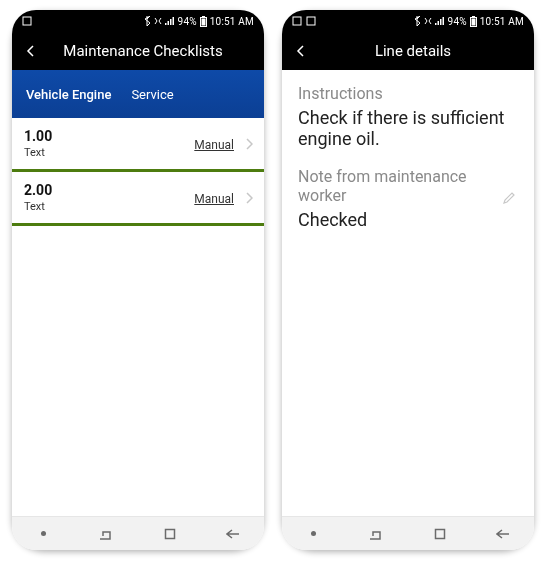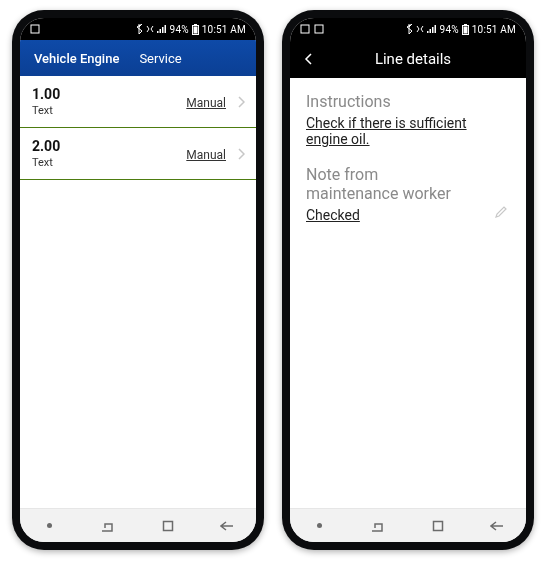--- a/index.html
+++ b/index.html
@@ -14,21 +14,20 @@
   .stage {
     display: flex;
     gap: 18px;
     padding: 10px 12px;
   }
   .phone {
     width: 252px;
     height: 540px;
     background: #0b0c0e;
     border-radius: 32px;
-    padding: 8px;
     box-shadow: 0 2px 6px rgba(0,0,0,0.3);
     position: relative;
   }
   .screen {
     width: 100%;
     height: 100%;
     background: #ffffff;
     border-radius: 24px;
     overflow: hidden;
     display: flex;
@@ -71,56 +70,56 @@
     font-weight: 400;
     margin-left: -22px; 
   }
   
   .tabs {
     background: #0a3d91;
     background: linear-gradient(#0e4aa8,#0b3f94);
     color: #ffffff;
     display: flex;
     align-items: center;
-    height: 36px;
+    height: 48px;
     font-size: 13px;
     padding: 0 4px;
   }
   .tabs .tab {
     padding: 0 10px;
     height: 100%;
     display: flex;
     align-items: center;
     white-space: nowrap;
   }
   .tabs .tab.selected {
     font-weight: 500;
   }
   
   .content { flex: 1; background: #ffffff; overflow: hidden; }
   .row {
     display: flex;
     align-items: center;
     padding: 10px 8px 10px 12px;
-    border-bottom: 1px solid #4d7c0f;
+    border-bottom: 3px solid #4d7c0f;
     gap: 8px;
   }
   .row .col-left { flex: 0 0 auto; }
   .row .col-left .num { font-weight: 700; font-size: 14px; color: #111; }
   .row .col-left .sub { font-size: 11px; color: #333; margin-top: 2px; }
   .row .col-right { flex: 1; text-align: right; }
   .row .col-right .ttl { font-size: 13px; color: #111; }
   .row .col-right .sub { font-size: 12px; color: #333; margin-top: 2px; text-decoration: underline; }
   .row .chev { width: 14px; display: flex; align-items: center; justify-content: center; color: #bbb; }
   
   .details { padding: 14px 16px; }
   .field { margin-bottom: 18px; }
   .field .label { font-size: 16px; color: #8a8a8a; margin-bottom: 4px; }
-  .field .value { font-size: 14px; color: #222; text-decoration: underline; }
-  .field.editable { display: flex; align-items: flex-end; gap: 20px; }
+  .field .value { font-size: 18px; color: #222; }
+  .field.editable { display: flex; align-items: center; gap: 20px; }
   .field.editable .text { flex: 1; }
   .field.editable .edit { color: #c8c8c8; width: 16px; margin-top: 2px; }
   
   .navbar {
     height: 34px;
     background: #f2f2f2;
     display: flex;
     align-items: center;
     justify-content: space-around;
     border-top: 1px solid #e6e6e6;
@@ -168,20 +167,28 @@
               <svg width="7" height="11" viewBox="0 0 7 11">
                 <rect x="2" y="0" width="3" height="1.5" fill="#fff"></rect>
                 <rect x="0.5" y="1.5" width="6" height="9" fill="none" stroke="#fff" stroke-width="1"></rect>
                 <rect x="1.5" y="2.5" width="4" height="7" fill="#fff"></rect>
               </svg>
             </span>
           <span class="sb-text">10:51 AM</span>
         </div>
       </div>
 
+      <div class="appheader">
+        <div class="back">
+          <svg width="14" height="14" viewBox="0 0 14 14">
+              <path d="M9 2 L4 7 L9 12" fill="none" stroke="#fff" stroke-width="1.5"></path>
+            </svg>
+        </div>
+        <div class="title">Maintenance Checklists</div>
+      </div>
 
       <div class="tabs">
         <div class="tab selected">Vehicle Engine</div>
         <div class="tab">Service</div>
       </div>
 
       <div class="content">
         <div class="row">
           <div class="col-left">
             <div class="num">1.00</div>

